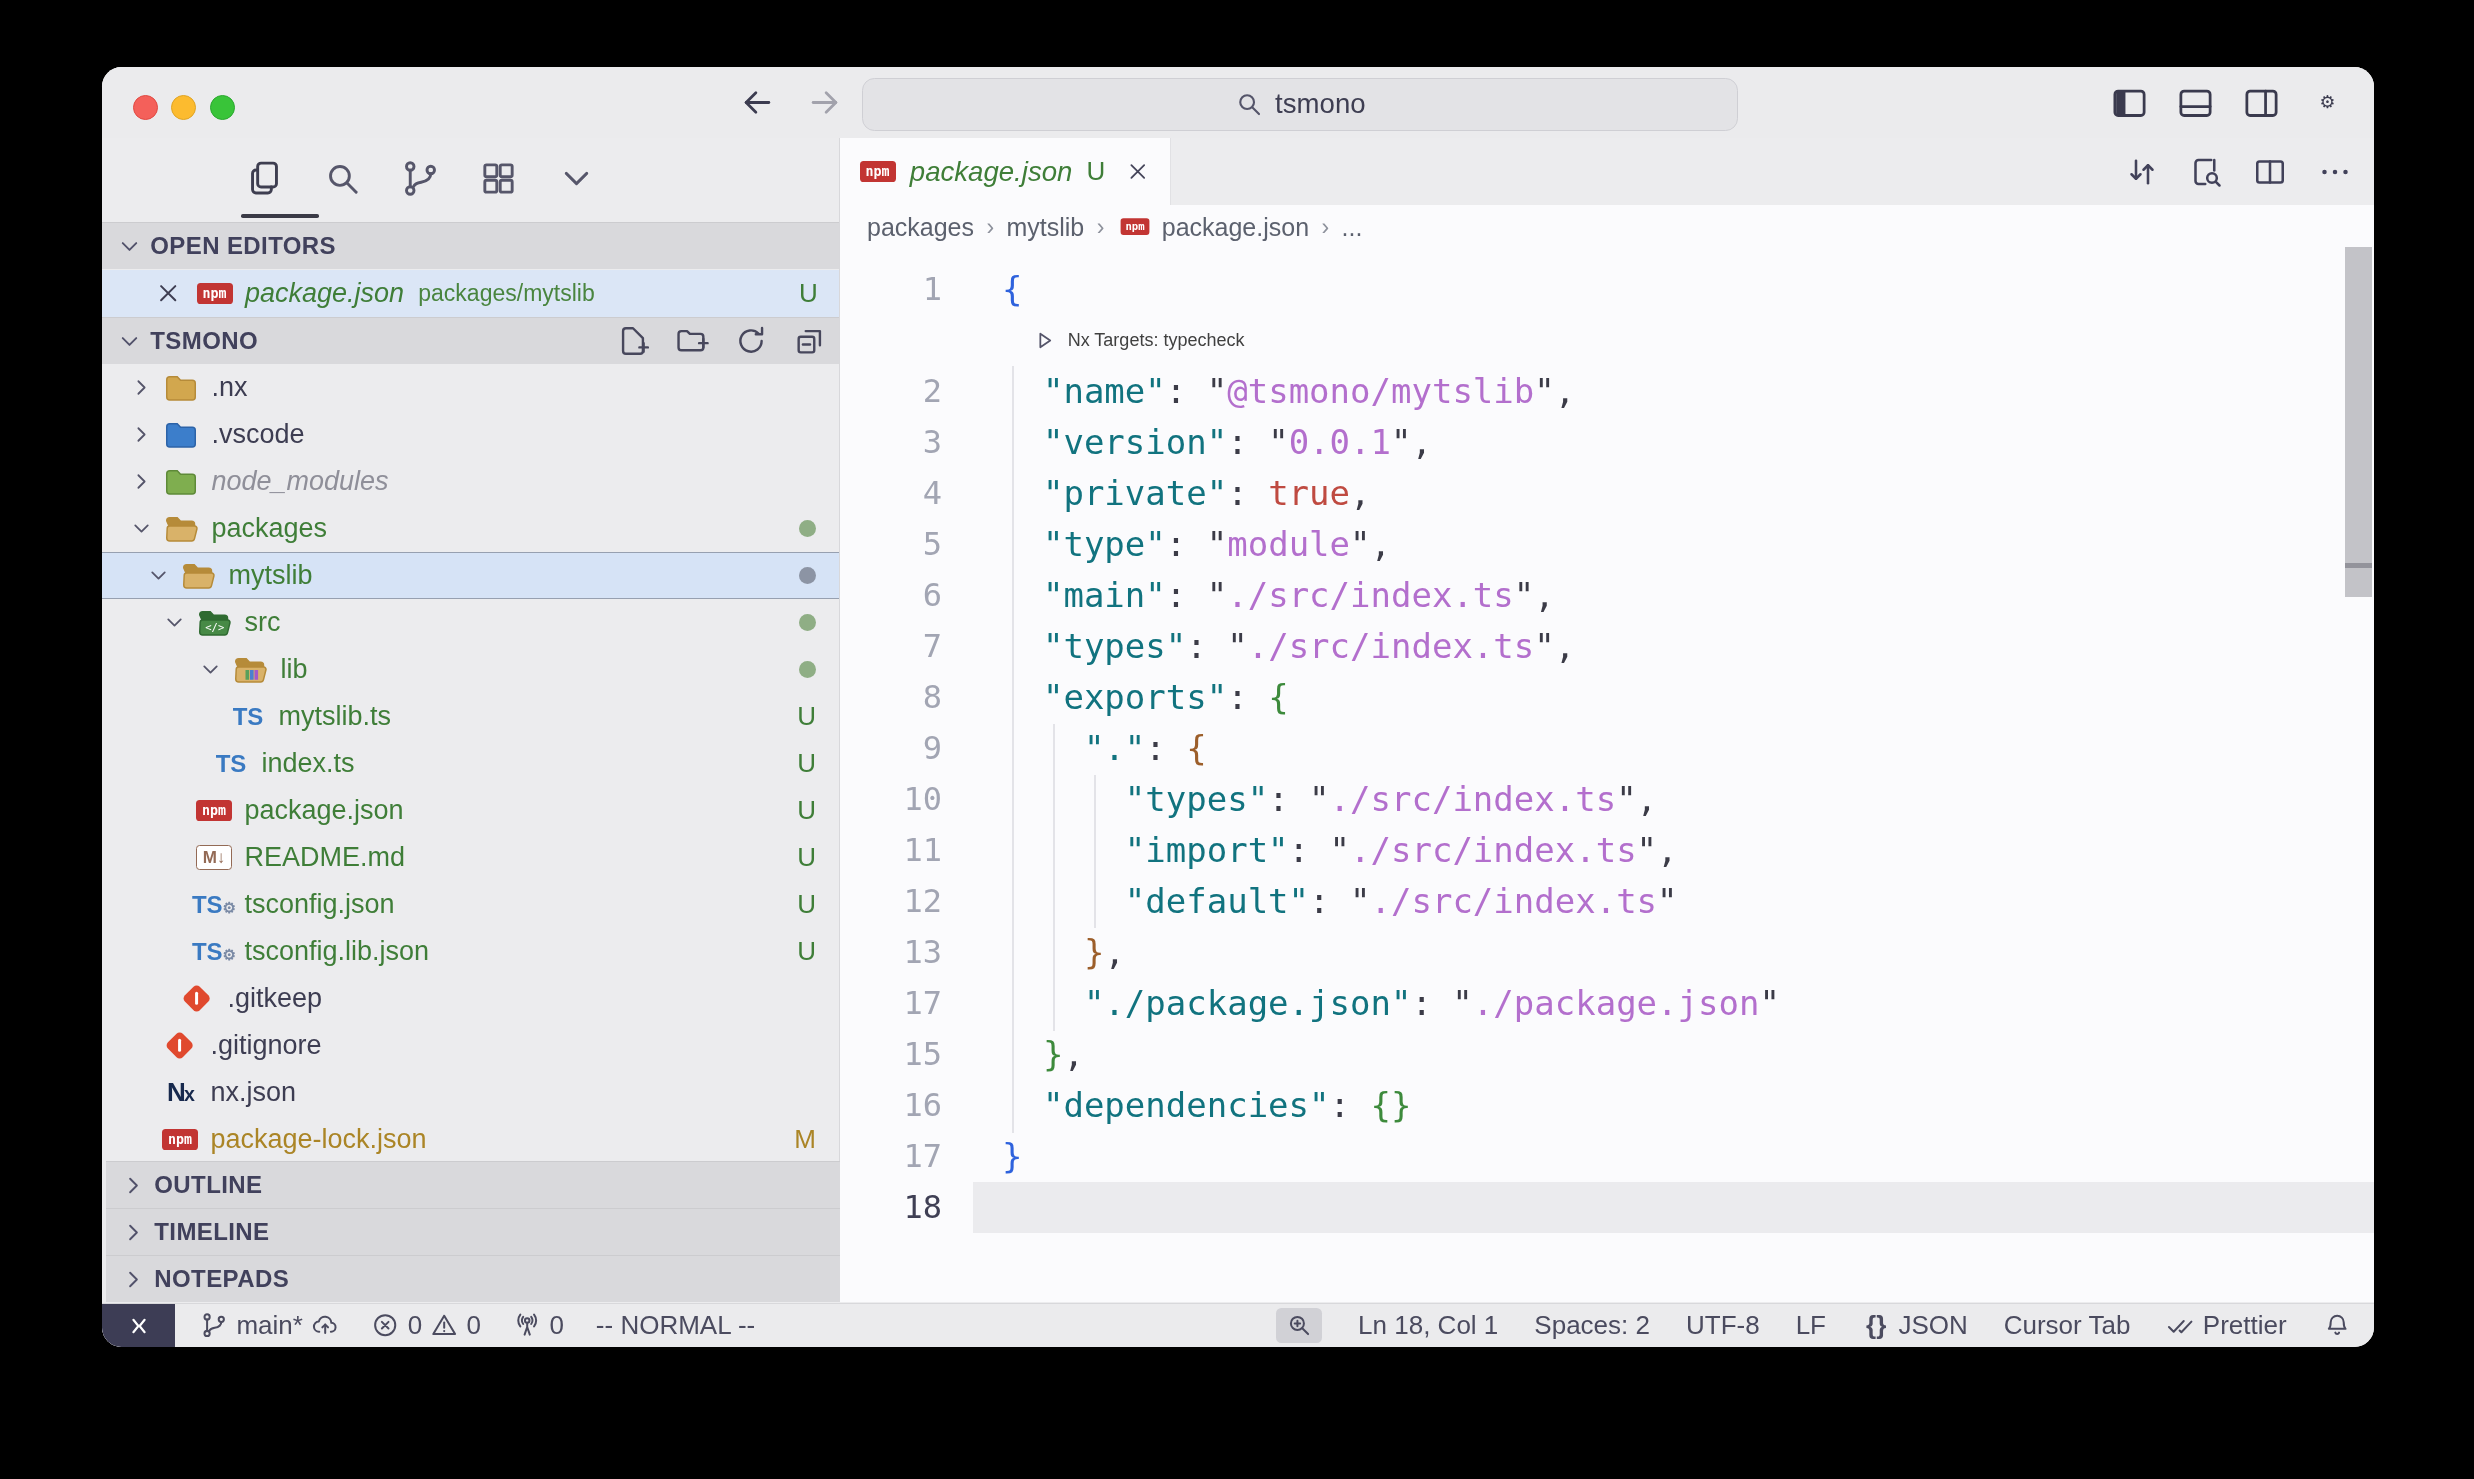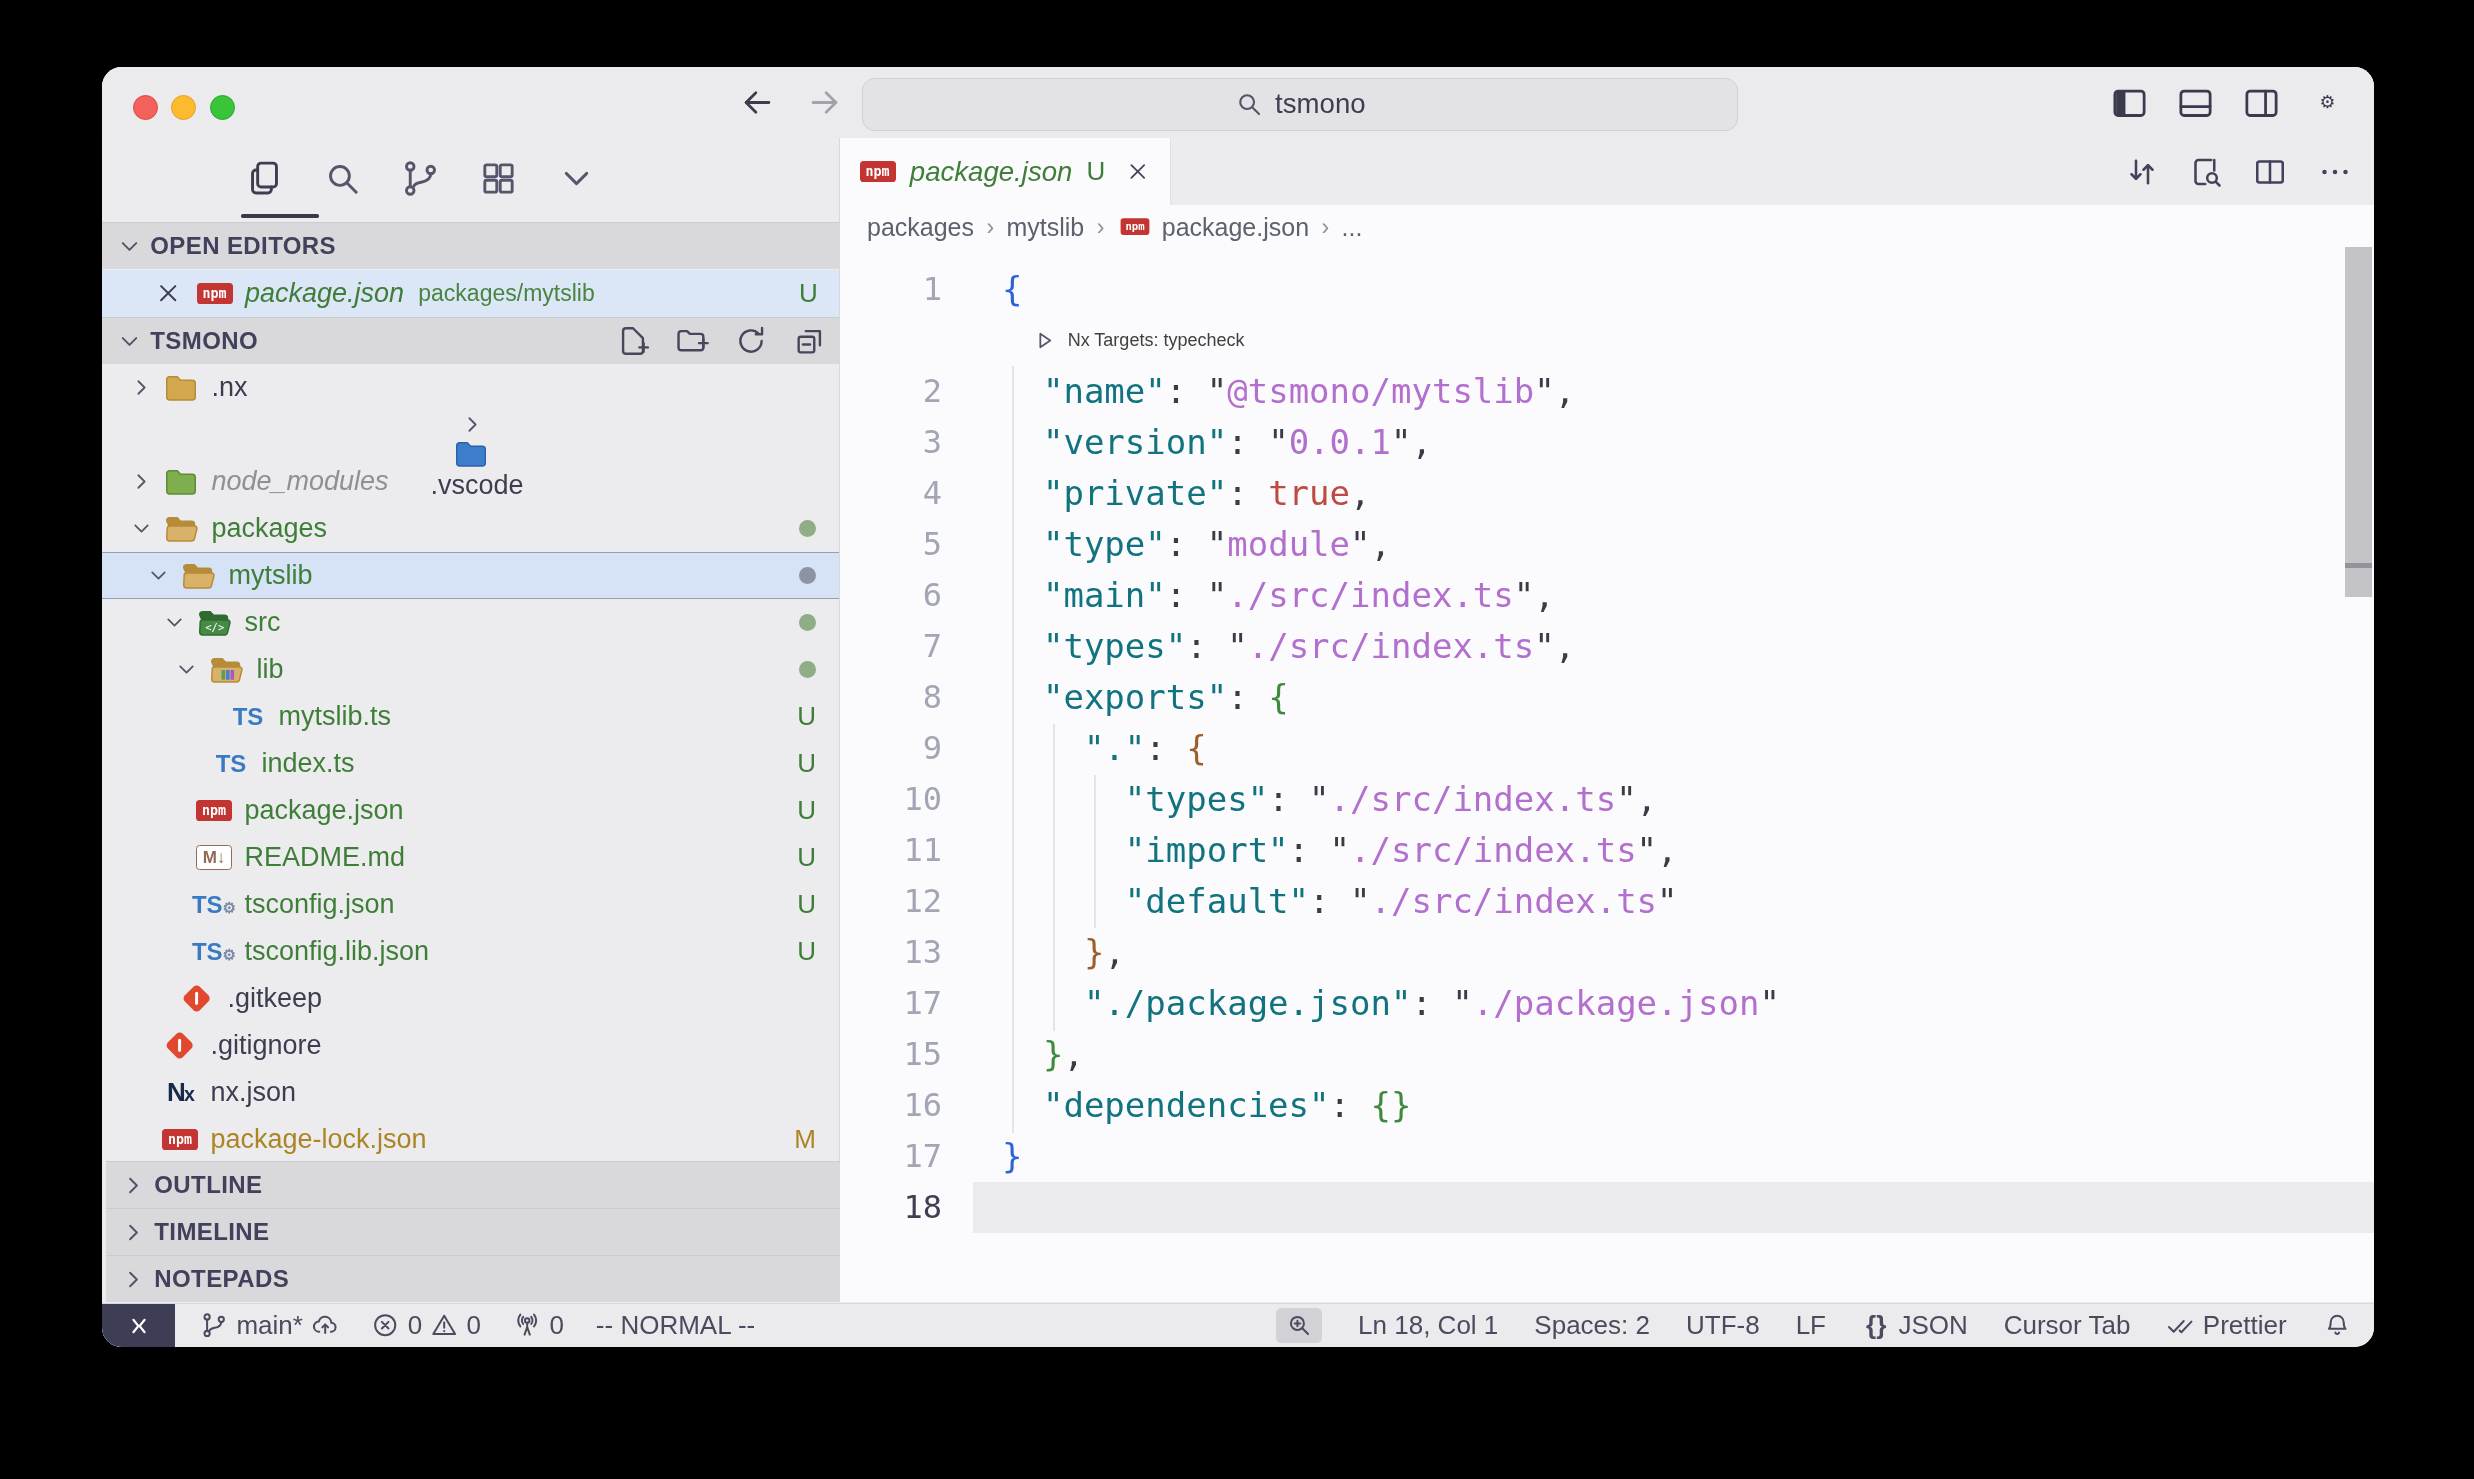--- a/index.html
+++ b/index.html
@@ -288,21 +288,21 @@
               </svg>
             </span>
             <span class="ficon">
               <svg viewBox="0 0 24 24">
                 <path d="M2.5 6.5c0-1.1.9-2 2-2h5l2.2 2.3h7.8c1.1 0 2 .9 2 2V18c0 1.1-.9 2-2 2h-15c-1.1 0-2-.9-2-2z" fill="#d2a74e" stroke="#b68b39" stroke-width="1"></path>
               </svg>
             </span>
             <span class="lbl ">.nx</span>
             <span class="sp"></span>
           </div>
-          <div class="trow" style="padding-left: 36px; flex-direction: column;">
+          <div class="trow" style="padding-left: 27px;">
             <span class="chev">
               <svg viewBox="0 0 24 24" fill="none" stroke="currentColor" stroke-width="1.7" stroke-linecap="round" stroke-linejoin="round">
                 <path d="M9 6l6 6-6 6"></path>
               </svg>
             </span>
             <span class="ficon">
               <svg viewBox="0 0 24 24">
                 <path d="M2.5 6.5c0-1.1.9-2 2-2h5l2.2 2.3h7.8c1.1 0 2 .9 2 2V18c0 1.1-.9 2-2 2h-15c-1.1 0-2-.9-2-2z" fill="#3c7ecb" stroke="#2c63a8" stroke-width="1"></path>
               </svg>
             </span>
@@ -365,21 +365,21 @@
               <svg viewBox="0 0 24 24" style="font-size:30px">
                 <path d="M2.5 6.5c0-1.1.9-2 2-2h5l2.2 2.3h7.3c1.1 0 2 .9 2 2V10H4z" fill="#2f6b31" stroke="#2f6b31" stroke-width="1"></path>
                 <path d="M4.4 10h16.7c1 0 1.8 1 1.5 2l-1.6 6.4c-.2.9-1 1.6-1.9 1.6H4.5c-1.1 0-2-.9-2-2l.3-6.3c0-.9.8-1.7 1.6-1.7z" fill="#478a46" stroke="#2f6b31" stroke-width="1"></path>
                 <text x="12.5" y="17.5" font-size="7" fill="#fff" text-anchor="middle" font-family="monospace">&lt;/&gt;</text>
               </svg>
             </span>
             <span class="lbl untracked">src</span>
             <span class="sp"></span>
             <span class="dot green"></span>
           </div>
-          <div class="trow" style="padding-left: 72px;">
+          <div class="trow" style="padding-left: 52px; margin-left: 44px;">
             <span class="chev">
               <svg viewBox="0 0 24 24" fill="none" stroke="currentColor" stroke-width="1.7" stroke-linecap="round" stroke-linejoin="round">
                 <path d="M6 9l6 6 6-6"></path>
               </svg>
             </span>
             <span class="ficon">
               <svg viewBox="0 0 24 24">
                 <path d="M2.5 6.5c0-1.1.9-2 2-2h5l2.2 2.3h7.3c1.1 0 2 .9 2 2V10H4z" fill="#b68b39" stroke="#b68b39" stroke-width="1"></path>
                 <path d="M4.4 10h16.7c1 0 1.8 1 1.5 2l-1.6 6.4c-.2.9-1 1.6-1.9 1.6H4.5c-1.1 0-2-.9-2-2l.3-6.3c0-.9.8-1.7 1.6-1.7z" fill="#d9b269" stroke="#b68b39" stroke-width="1"></path>
                 <rect x="9" y="12" width="2.4" height="6.5" fill="#58a05a"></rect>

